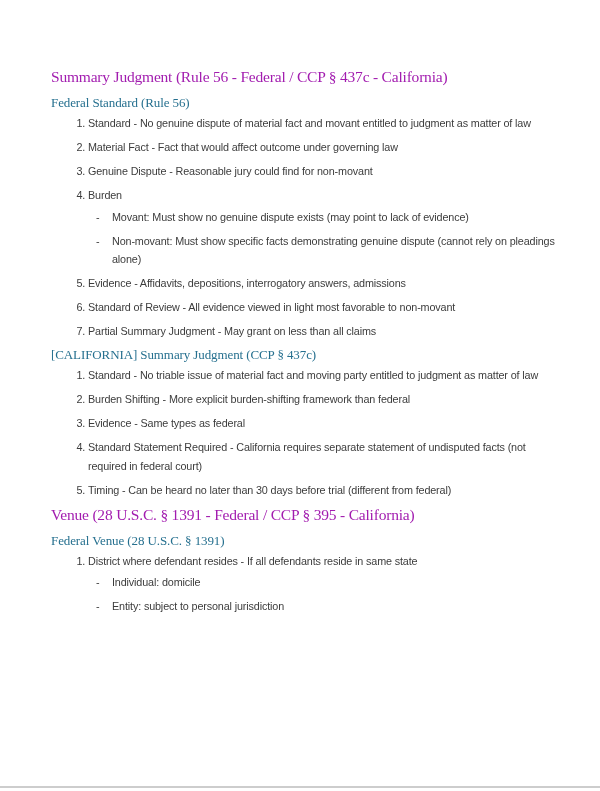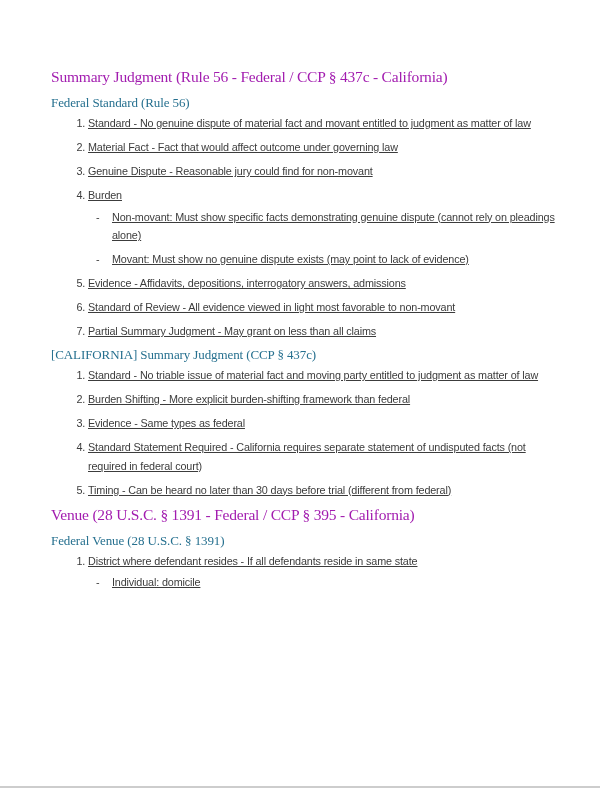--- a/index.html
+++ b/index.html
@@ -43,21 +43,20 @@
   ol.num-list {
     margin: 0;
     padding: 0 0 0 37px;
     color: #3c3c3c;
     font-size: 10.8px;
     line-height: 18.5px;
     letter-spacing: -0.14px;
   }
   ol.num-list > li {
     margin-bottom: 5.5px;
-    text-decoration: underline;
   }
   ul.sub {
     list-style: none;
     margin: 3px 0 2px 0;
     padding: 0 0 0 24px;
   }
   ul.sub > li {
     position: relative;
     margin-bottom: 5.5px;
   }
@@ -95,24 +94,24 @@
     <li>
       <span>Material Fact - Fact that would affect outcome under governing law</span>
     </li>
     <li>
       <span>Genuine Dispute - Reasonable jury could find for non-movant</span>
     </li>
     <li>
       <span>Burden</span>
       <ul class="sub">
         <li>
-          <span>Non-movant: Must show specific facts demonstrating genuine dispute (cannot rely on pleadings alone)</span>
+          <span>Movant: Must show no genuine dispute exists (may point to lack of evidence)</span>
         </li>
         <li>
-          <span>Movant: Must show no genuine dispute exists (may point to lack of evidence)</span>
+          <span>Non-movant: Must show specific facts demonstrating genuine dispute (cannot rely on pleadings alone)</span>
         </li>
       </ul>
     </li>
     <li>
       <span>Evidence - Affidavits, depositions, interrogatory answers, admissions</span>
     </li>
     <li>
       <span>Standard of Review - All evidence viewed in light most favorable to non-movant</span>
     </li>
     <li>
@@ -144,19 +143,22 @@
 
   <h2 class="sub-heading">Federal Venue (28 U.S.C. § 1391)</h2>
 
   <ol class="num-list">
     <li>
       <span>District where defendant resides - If all defendants reside in same state</span>
       <ul class="sub">
         <li>
           <span>Individual: domicile</span>
         </li>
+        <li>
+          <span>Entity: subject to personal jurisdiction</span>
+        </li>
       </ul>
     </li>
   </ol>
 
 </div>
 
 <div class="bottom-rule"></div>
 
 </body></html>

